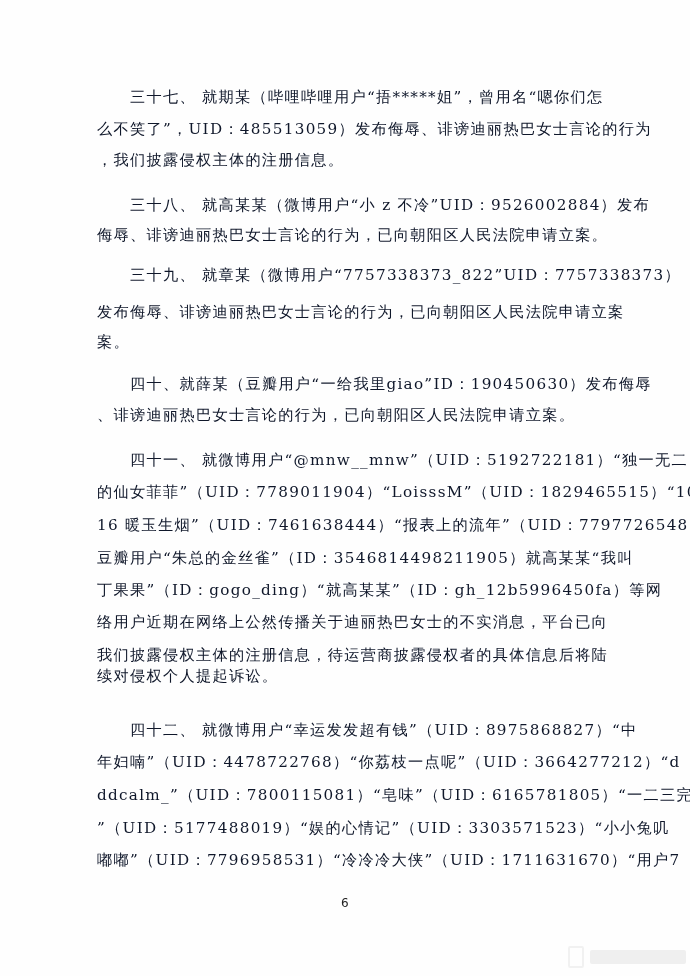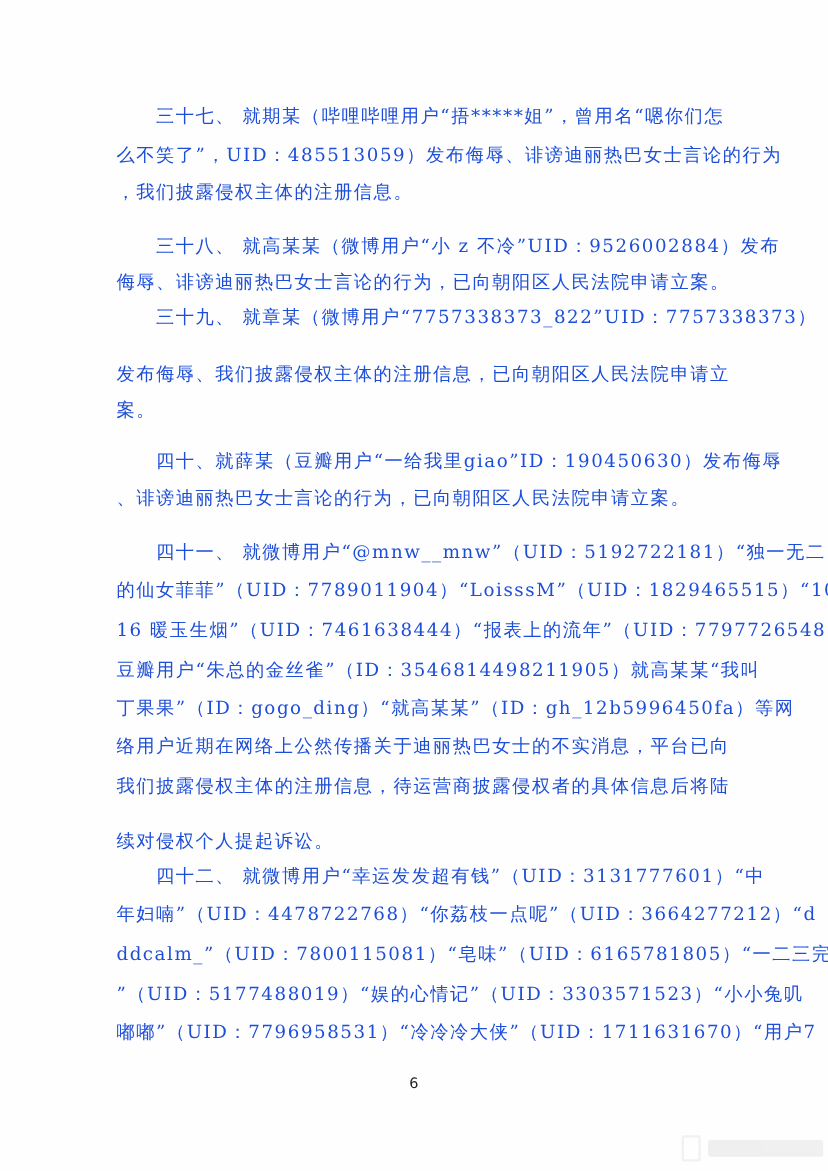--- a/index.html
+++ b/index.html
@@ -23,21 +23,21 @@
     }
     .line {
       position: absolute;
       left: 97px;
       width: 520px;
       height: 24px;
       font-size: 15.2px;
       line-height: 24px;
       white-space: nowrap;
       letter-spacing: 1.3px;
-      color: #1d4ed8;
+      color: #0f172a;
     }
     .line.indent { left: 130px; width: 487px; }
     .page-number {
       position: absolute;
       left: 341px;
       top: 896px;
       font-family: "DejaVu Sans", sans-serif;
       font-size: 12px;
       color: #222;
     }
@@ -74,43 +74,43 @@
     <div class="line" style="top:117px">么不笑了”，UID：485513059）发布侮辱、诽谤迪丽热巴女士言论的行为</div>
     <div class="line" style="top:148px">，我们披露侵权主体的注册信息。</div>
   </div>
 
   <div>
     <div class="line indent" style="top:193px">三十八、 就高某某（微博用户“小 z 不冷”UID：9526002884）发布</div>
     <div class="line" style="top:223px">侮辱、诽谤迪丽热巴女士言论的行为，已向朝阳区人民法院申请立案。</div>
   </div>
 
   <div>
-    <div class="line indent" style="top:252px">三十九、 就章某（微博用户“7757338373_822”UID：7757338373）</div>
-    <div class="line" style="top:300px">发布侮辱、我们披露侵权主体的注册信息，已向朝阳区人民法院申请立</div>
+    <div class="line indent" style="top:263px">三十九、 就章某（微博用户“7757338373_822”UID：7757338373）</div>
+    <div class="line" style="top:300px">发布侮辱、诽谤迪丽热巴女士言论的行为，已向朝阳区人民法院申请立案</div>
     <div class="line" style="top:330px">案。</div>
   </div>
 
   <div>
     <div class="line indent" style="top:372px">四十、就薛某（豆瓣用户“一给我里giao”ID：190450630）发布侮辱</div>
     <div class="line" style="top:403px">、诽谤迪丽热巴女士言论的行为，已向朝阳区人民法院申请立案。</div>
   </div>
 
   <div>
     <div class="line indent" style="top:448px">四十一、 就微博用户“@mnw__mnw”（UID：5192722181）“独一无二</div>
     <div class="line" style="top:480px">的仙女菲菲”（UID：7789011904）“LoisssM”（UID：1829465515）“10</div>
     <div class="line" style="top:513px">16 暖玉生烟”（UID：7461638444）“报表上的流年”（UID：7797726548）</div>
     <div class="line" style="top:546px">豆瓣用户“朱总的金丝雀”（ID：3546814498211905）就高某某“我叫</div>
     <div class="line" style="top:578px">丁果果”（ID：gogo_ding）“就高某某”（ID：gh_12b5996450fa）等网</div>
     <div class="line" style="top:610px">络用户近期在网络上公然传播关于迪丽热巴女士的不实消息，平台已向</div>
     <div class="line" style="top:643px">我们披露侵权主体的注册信息，待运营商披露侵权者的具体信息后将陆</div>
-    <div class="line" style="top:689px">续对侵权个人提起诉讼。</div>
+    <div class="line" style="top:664px">续对侵权个人提起诉讼。</div>
   </div>
 
   <div>
-    <div class="line indent" style="top:718px">四十二、 就微博用户“幸运发发超有钱”（UID：3131777601）“中</div>
+    <div class="line indent" style="top:718px">四十二、 就微博用户“幸运发发超有钱”（UID：8975868827）“中</div>
     <div class="line" style="top:750px">年妇喃”（UID：4478722768）“你荔枝一点呢”（UID：3664277212）“d</div>
     <div class="line" style="top:783px">ddcalm_”（UID：7800115081）“皂味”（UID：6165781805）“一二三完</div>
     <div class="line" style="top:816px">”（UID：5177488019）“娱的心情记”（UID：3303571523）“小小兔叽</div>
     <div class="line" style="top:848px">嘟嘟”（UID：7796958531）“冷冷冷大侠”（UID：1711631670）“用户7</div>
   </div>
 
   <div class="page-number">6</div>
 
   <div class="watermark">
     <span class="wm-logo"></span>

